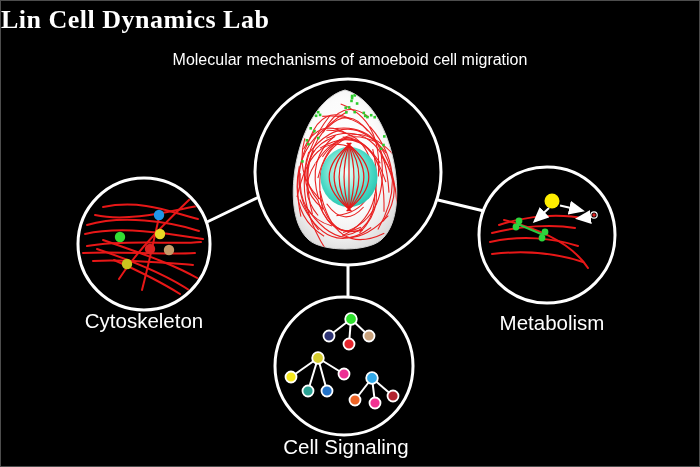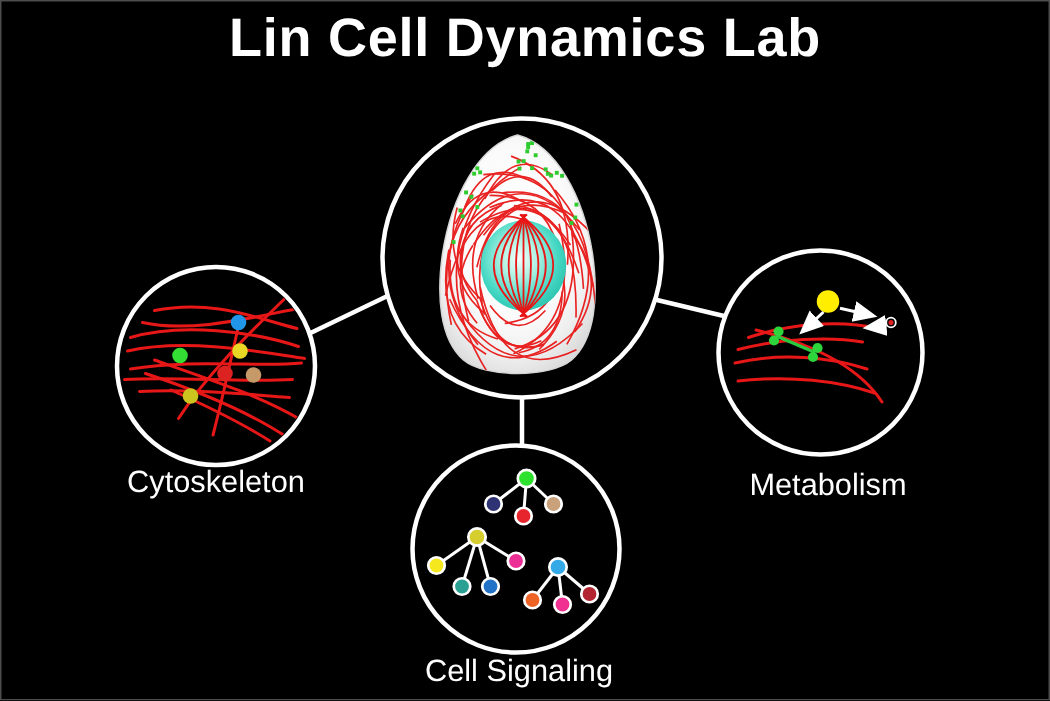--- a/index.html
+++ b/index.html
@@ -2,42 +2,44 @@
 <html><head>
 <meta charset="utf-8">
 <style>
   html,body{margin:0;padding:0;background:#000;}
   .stage{
     position:relative;width:700px;height:467px;background:#000;
     border:1px solid #4d4d4d;box-sizing:border-box;overflow:hidden;
     font-family:"Liberation Sans",sans-serif;
   }
   .title{
-    position:absolute;top:5px;left:0;width:100%;text-align:center;
-    color:#fff;font-size:36px;font-weight:bold;line-height:1.05;margin:0;
+    position:absolute;top:5px;left:0;width:100%;text-align:left;
+    color:#fff;font-size:26px;font-weight:bold;line-height:1.05;margin:0;
     letter-spacing:0.5px;
+    font-family:Liberation Serif, serif;
   }
   .subtitle{
     position:absolute;top:50px;left:0;width:100%;text-align:center;
     color:#fff;font-size:16px;font-weight:normal;
   }
   svg{position:absolute;left:0;top:0;}
   .circle-label{
     font-family:"Liberation Sans",sans-serif;font-size:20.5px;fill:#ffffff;
     text-anchor:middle;
   }
   .bubble{fill:#000;stroke:#fff;stroke-width:3;}
   .connector{stroke:#fff;stroke-width:3;stroke-linecap:round;}
 </style>
 </head>
 <body>
 
 <div class="stage">
 
   <h1 class="title">Lin Cell Dynamics Lab</h1>
+  <div class="subtitle">Molecular mechanisms of amoeboid cell migration</div>
 
   <svg width="700" height="467" viewBox="0 0 700 467">
     <defs>
       <radialGradient id="eggGrad" cx="48%" cy="42%" r="62%">
         <stop offset="0%" stop-color="#ffffff"></stop>
         <stop offset="58%" stop-color="#fbfbfb"></stop>
         <stop offset="82%" stop-color="#efefef"></stop>
         <stop offset="100%" stop-color="#dcdcdc"></stop>
       </radialGradient>
       <radialGradient id="nucGrad" cx="45%" cy="42%" r="60%">

